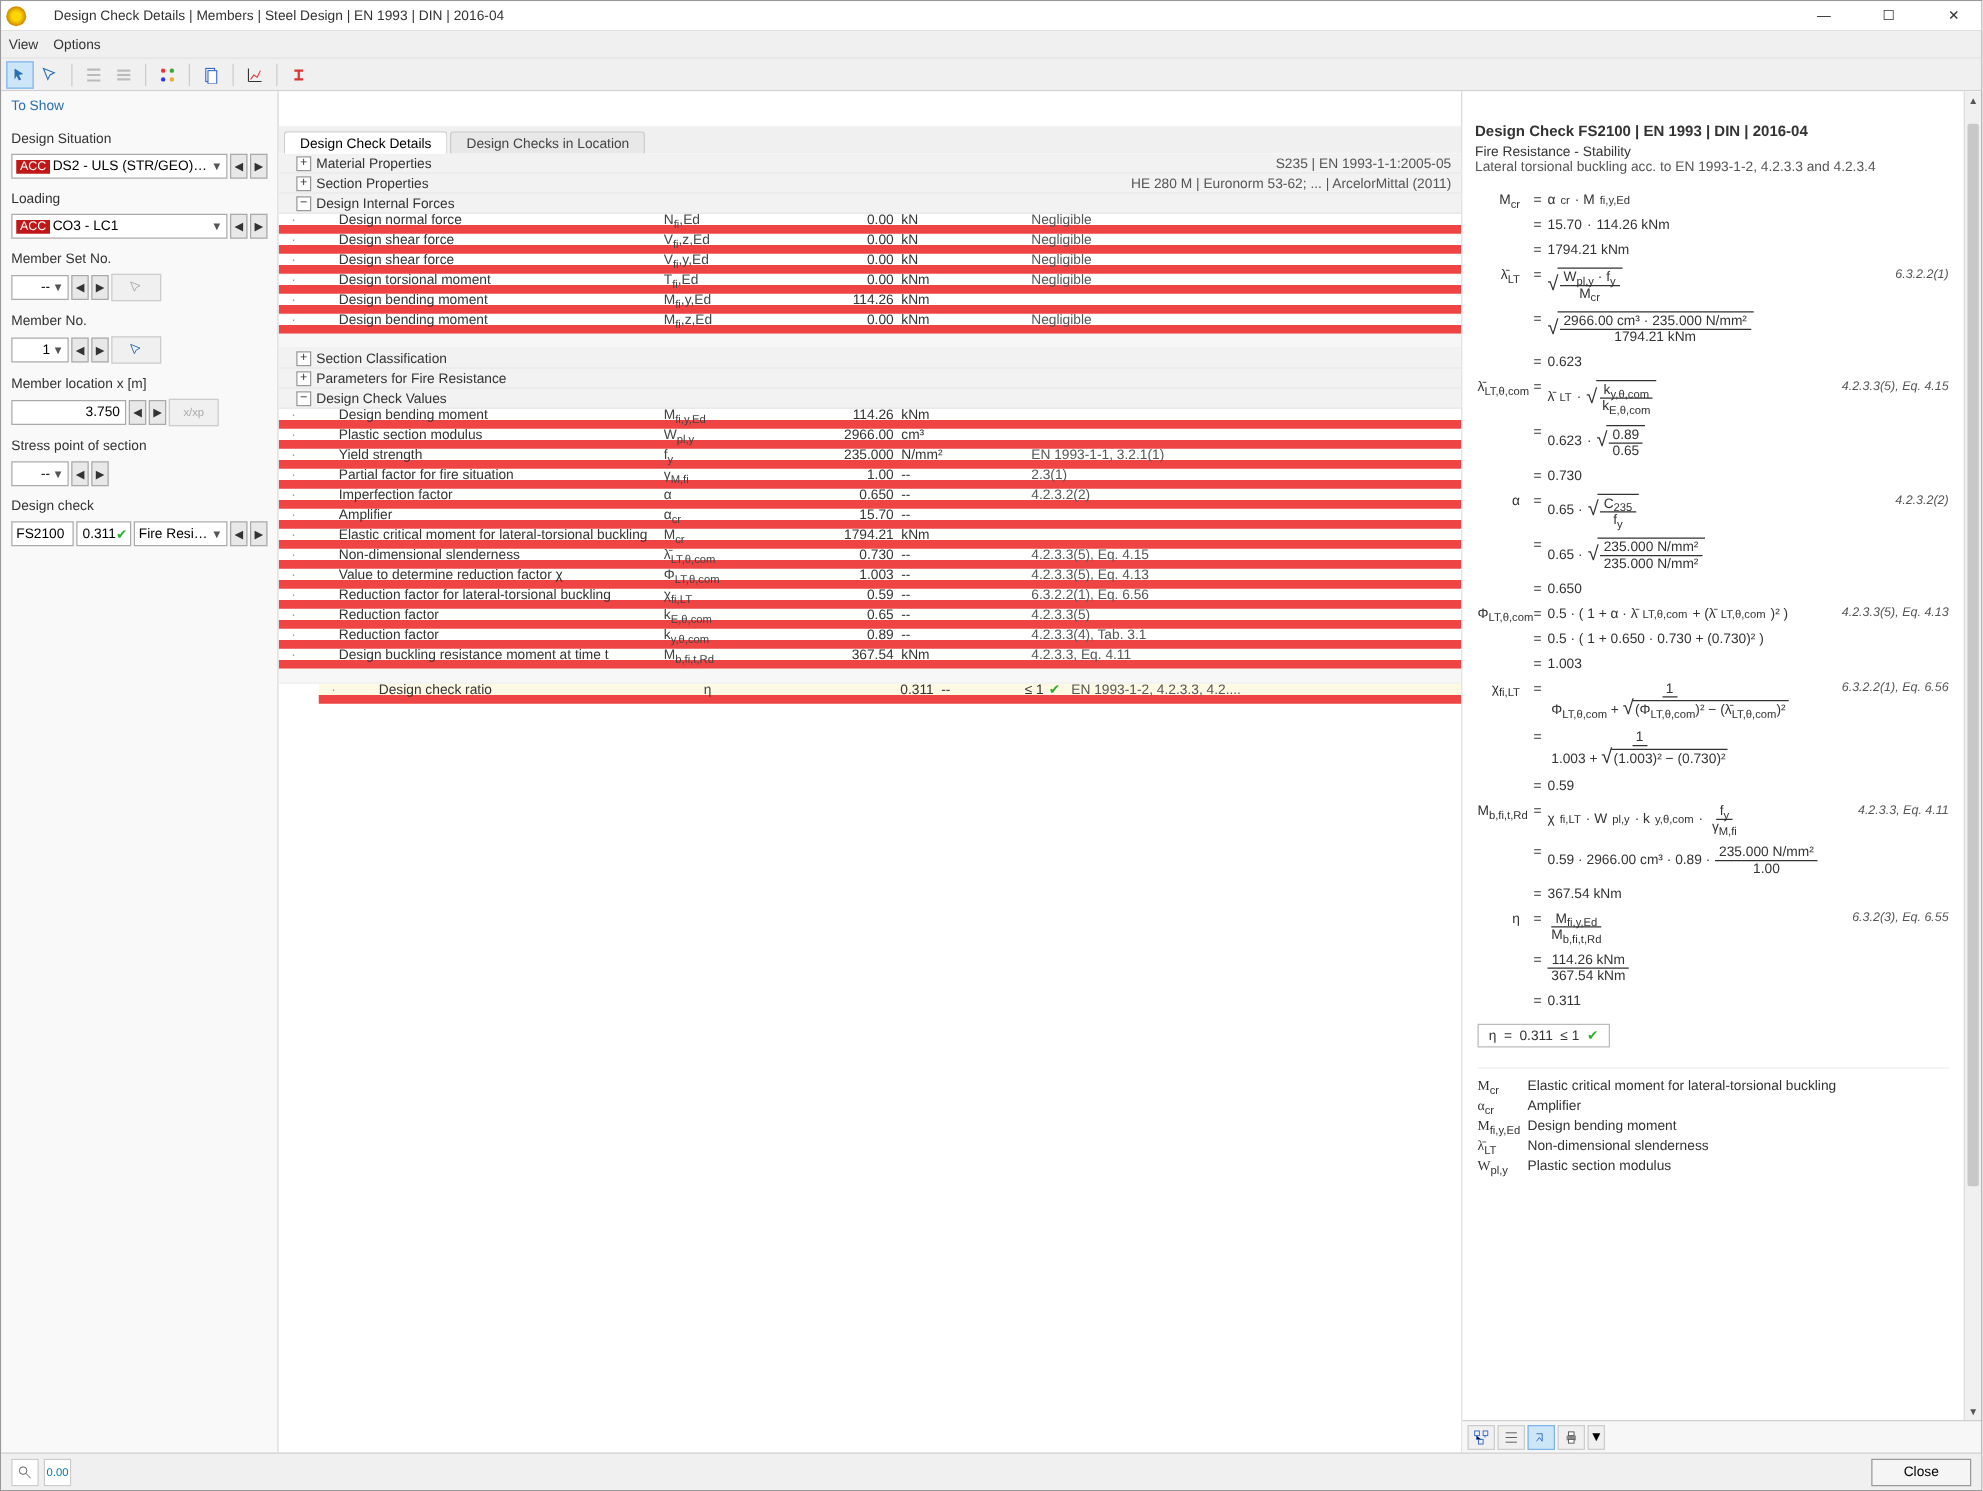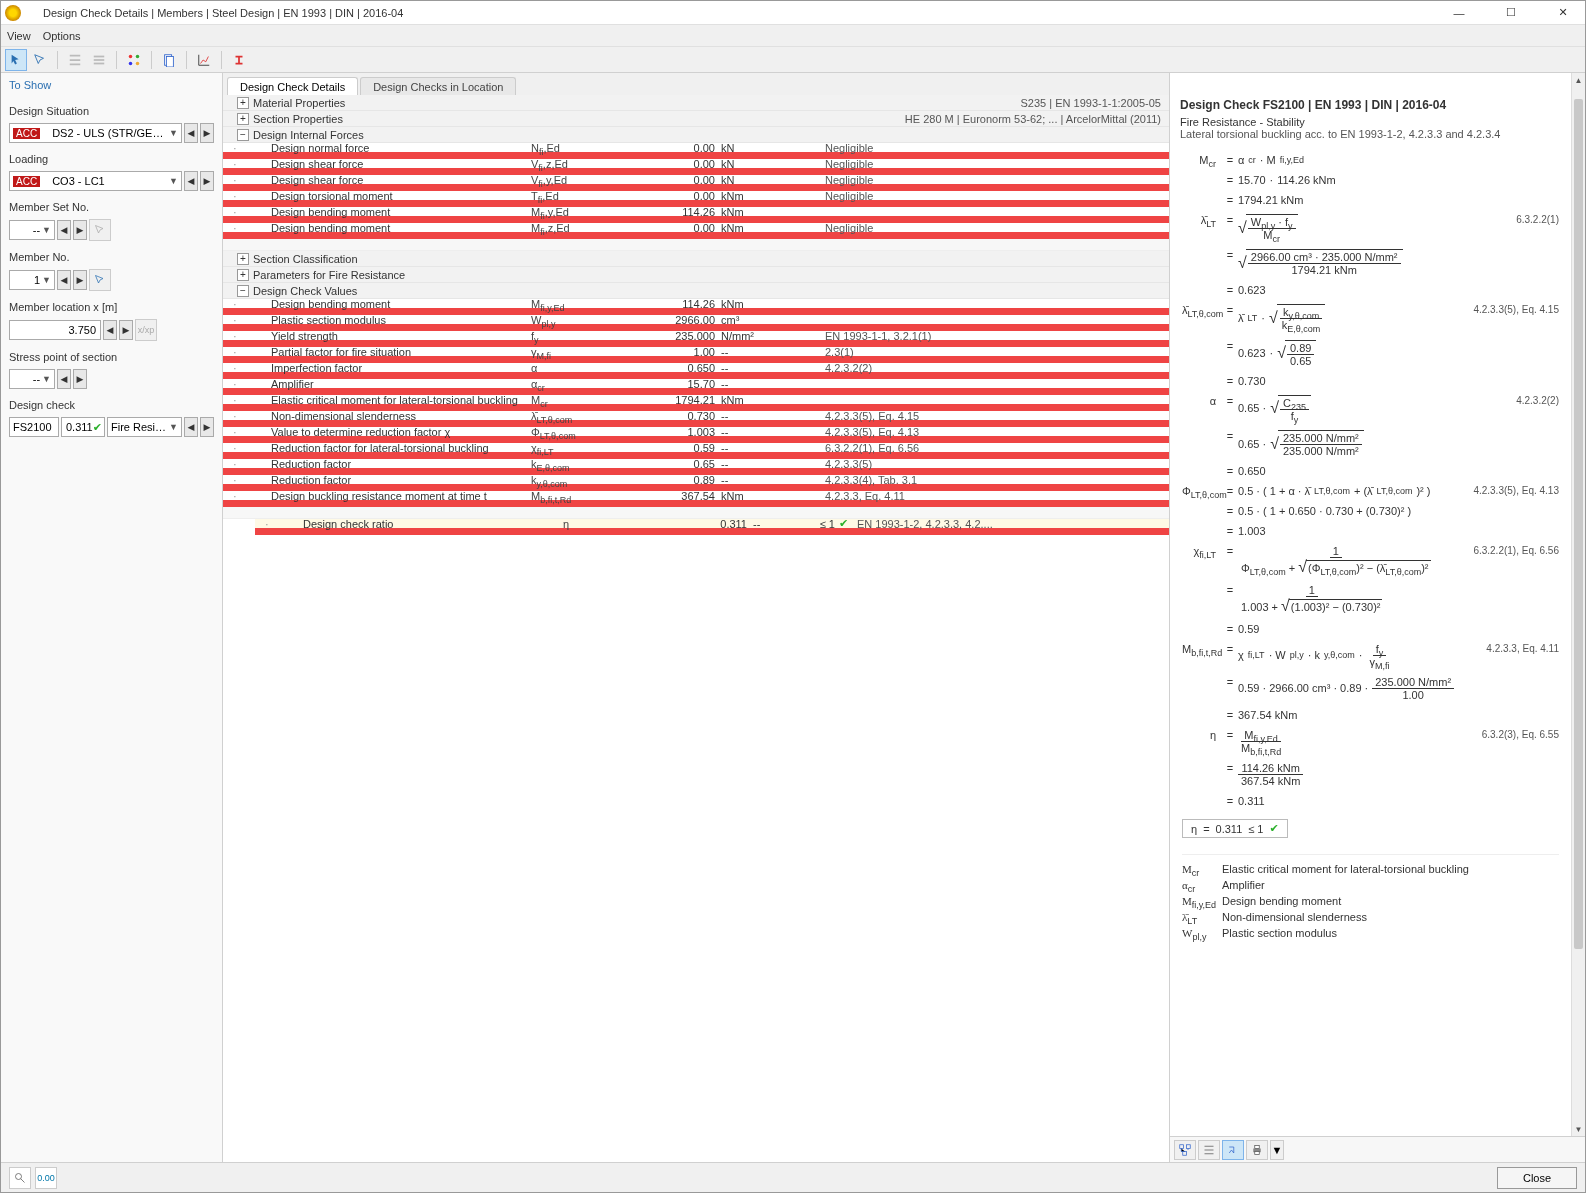--- a/index.html
+++ b/index.html
@@ -26,32 +26,32 @@
 
 
 .content { flex: 1; display: flex; overflow: hidden; }
 
 
 .sidebar { width: 222px; background: #f9f9f9; border-right: 1px solid #d0d0d0; padding: 6px 8px; display: flex; flex-direction: column; gap: 4px; }
 .sidebar .heading { color: #2a6fb1; font-size: 11px; margin-bottom: 4px; cursor: pointer; }
 .sidebar .group-label { color: #333; margin-top: 6px; margin-bottom: 2px; }
 .sidebar .row { display: flex; align-items: center; gap: 2px; }
 .sidebar select, .sidebar input { height: 20px; border: 1px solid #aaa; background: #fff; padding: 0 4px; font-size: 11px; }
-.badge-acc { background: #c01818; color: #fff; font-size: 10px; padding: 0 3px; margin-right: 12px; }
+.badge-acc { background: #c01818; color: #fff; font-size: 10px; padding: 0 3px; margin-right: 2px; }
 .nav-btn { width: 14px; height: 20px; background: #e8e8e8; border: 1px solid #aaa; display: flex; align-items: center; justify-content: center; font-size: 9px; color: #333; }
-.icon-btn { width: 22px; height: 22px; background: #f0f0f0; border: 1px solid #ccc; display: flex; align-items: center; justify-content: center; }
+.icon-btn { width: 40px; height: 22px; background: #f0f0f0; border: 1px solid #ccc; display: flex; align-items: center; justify-content: center; }
 .sel-main { flex: 1; display: flex; align-items: center; border: 1px solid #aaa; background: #fff; height: 20px; padding: 0 3px; overflow: hidden; }
 .sel-main .txt { flex: 1; white-space: nowrap; overflow: hidden; text-overflow: ellipsis; }
 .sel-main .chev { font-size: 9px; color: #555; margin-left: 2px;}
 .ratio-box { width: 44px; height: 20px; border: 1px solid #aaa; background: #fff; display: flex; align-items: center; padding: 0 4px; justify-content: space-between; }
 .ratio-box .chk { color: #2bb02b; }
 
 
 .center { flex: 1; display: flex; flex-direction: column; background: #fff; border-right: 1px solid #d0d0d0; min-width: 0; }
-.tabbar { height: 22px; display: flex; align-items: flex-end; background: #f0f0f0; padding: 0 4px 0 4px; gap: 0; }
+.tabbar { height: 22px; display: flex; align-items: flex-end; background: #f0f0f0; padding: 0 4px 0 4px; gap: 0; margin-top: 28px; }
 .tabbar .tab { padding: 3px 12px 2px 12px; background: #e8e8e8; border: 1px solid #ccc; border-bottom: none; font-size: 11px; color: #444; border-radius: 3px 3px 0 0; margin-right: 2px;}
 .tabbar .tab.active { background: #fff; color: #000; }
 .tree { flex: 1; overflow: auto; font-size: 11px; color: #333; background: #fff; }
 .section-row { display: flex; align-items: center; background: #f2f2f2; border-bottom: 1px solid #e6e6e6; height: 16px; }
 .section-row .toggle { width: 12px; height: 12px; border: 1px solid #999; margin: 0 4px 0 14px; display: flex; align-items: center; justify-content: center; font-size: 10px; background: #fff; line-height: 1; }
 .section-row .name { flex: 1; }
 .section-row .extra { margin-left: auto; padding-right: 8px; color: #555; text-align: right; }
 .data-row { display: flex; align-items: center; height: 16px; border-bottom: 7px solid #ef4444; }
 .data-row.highlight { background: #fef9e5; margin-left: 32px; }
 .data-row .indent { width: 48px; }
@@ -69,21 +69,21 @@
 .right { width: 415px; background: #fff; display: flex; flex-direction: column; }
 .right-head { padding: 25px 10px 4px 10px; }
 .right-head .rh-title { font-weight: bold; color: #333; font-size: 12px; margin-bottom: 4px; }
 .right-head .rh-sub1 { color: #333; }
 .right-head .rh-sub2 { color: #555; font-size: 11px; }
 .formula-area { flex: 1; overflow: auto; padding: 10px 12px; font-family: 'Cambria Math', 'Times New Roman', serif; font-size: 12px; color: #333; position: relative; }
 .fblock { display: flex; margin-bottom: 8px; align-items: flex-start; }
 .fblock .lhs { width: 40px; text-align: right; padding-right: 6px; }
 .fblock .eq { width: 16px; text-align: center; }
 .fblock .rhs { flex: 1; display: flex; align-items: center; gap: 4px; flex-wrap: wrap; }
-.fblock .ref { width: 92px; text-align: right; font-family: 'Segoe UI', sans-serif; font-size: 10px; color: #555; }
+.fblock .ref { width: 92px; text-align: right; font-family: 'Segoe UI', sans-serif; font-size: 10px; color: #555; font-style: italic; }
 .frac { display: inline-flex; flex-direction: column; align-items: center; line-height: 1.1; }
 .frac .num { border-bottom: 1px solid #333; padding: 0 3px; }
 .frac .den { padding: 0 3px; }
 .sqrt { display: inline-flex; align-items: center; }
 .sqrt::before { content: "√"; font-size: 16px; margin-right: -1px; }
 .sqrt .radic { border-top: 1px solid #333; padding: 1px 2px 0 2px; }
 .result-box { border: 1px solid #bbb; padding: 2px 8px; display: inline-flex; align-items: center; gap: 6px; margin-top: 4px;}
 .legend { margin-top: 16px; border-top: 1px solid #eee; padding-top: 8px; }
 .legend-row { display: flex; margin-bottom: 4px; }
 .legend-row .sym { width: 40px; font-family: 'Cambria Math', serif; }

